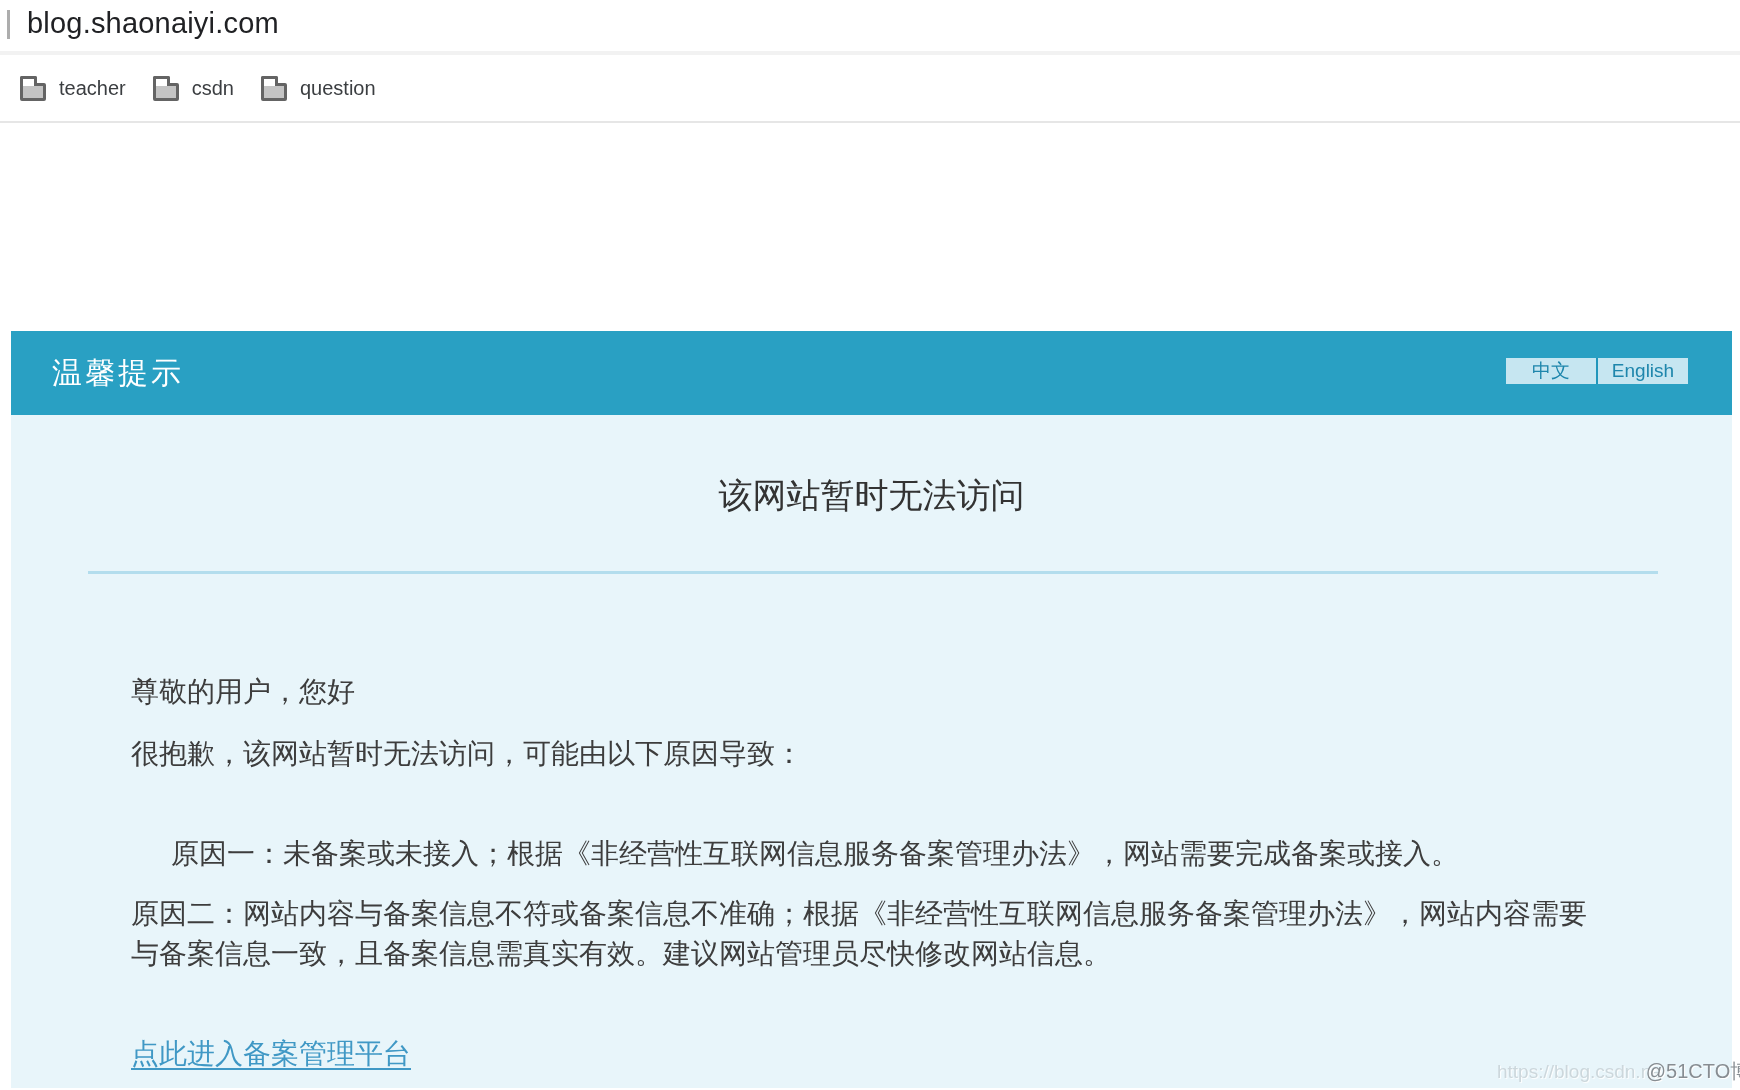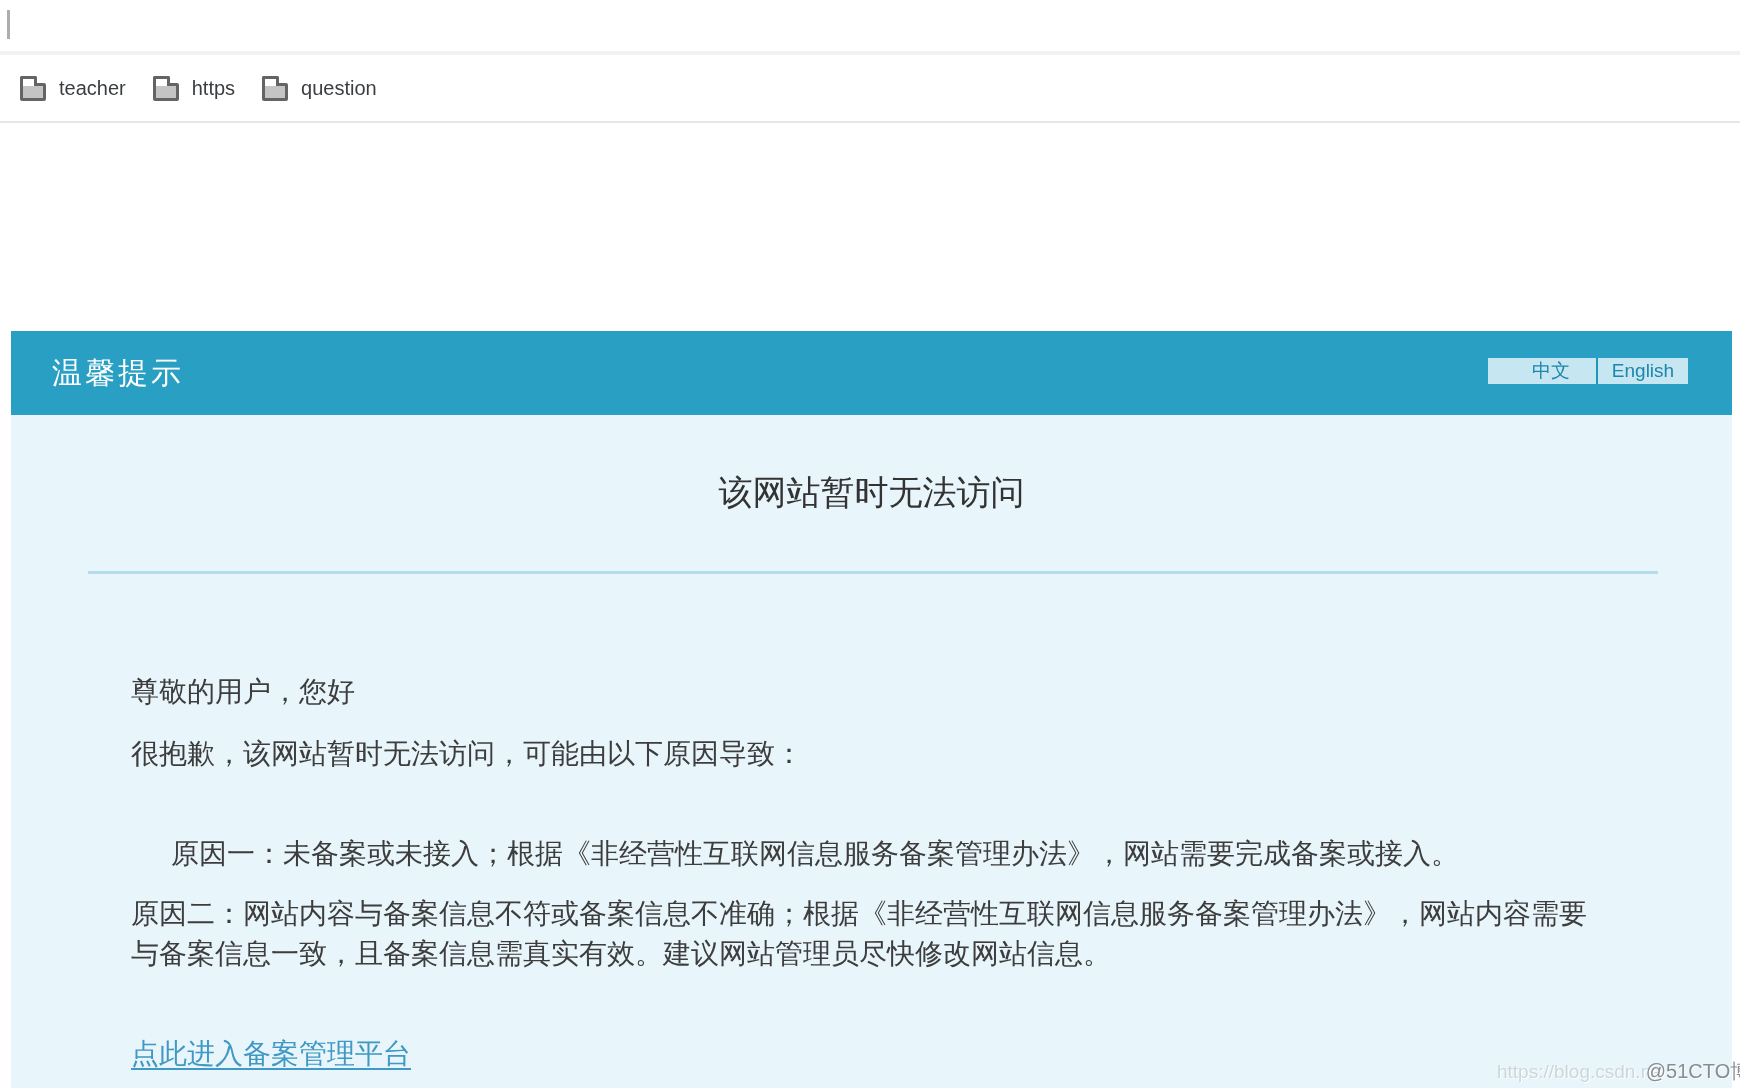--- a/index.html
+++ b/index.html
@@ -41,34 +41,34 @@
 
   
   .notice { margin: 0 8px 0 11px; border-radius: 16px; }
   .notice-header { position: relative; height: 84px; background: #29a0c3; }
   .notice-header-title {
     position: absolute; left: 41px; top: 50%; transform: translateY(-50%);
     color: #ffffff; font-size: 30px; font-weight: 500; letter-spacing: 3px;
   }
   .lang-toggle {
     position: absolute; right: 44px; top: 27px; height: 26px;
-    display: flex; align-items: stretch; background: #c6e6f1; padding-left: 18px;
+    display: flex; align-items: stretch; background: #c6e6f1;
   }
   .lang-cell {
     width: 90px; text-align: center; font-size: 19px; line-height: 26px;
     color: #1e86ac; cursor: pointer;
   }
   .lang-sep { width: 2px; background: #2196bb; }
 
   .notice-body {
     position: relative; height: 673px; background: #e8f5fa; overflow: hidden;
   }
   .notice-title {
     margin-top: 60px; text-align: center;
-    font-size: 34px; line-height: 40px; font-weight: 500; color: #333333; font-family: Liberation Mono, monospace;
+    font-size: 34px; line-height: 40px; font-weight: 500; color: #333333;
   }
   .notice-divider { height: 3px; background: #b3dded; margin: 56px 74px 0 77px; }
   .notice-content { padding: 0 125px 0 120px; }
   .notice-content p { font-size: 28px; line-height: 40px; color: #3d3d3d; }
   .p-greeting { margin-top: 98px; }
   .p-intro    { margin-top: 22px; }
   .p-reason1  { margin-top: 60px; margin-left: 40px; }
   .p-reason2  { margin-top: 20px; }
   .beian-link {
     display: inline-block; margin-top: 60px;
@@ -90,31 +90,32 @@
     margin-left: -16px;
   }
 </style>
 </head>
 <body>
 
 <div class="screen">
 
   <div class="address-bar">
     <div class="addr-caret"></div>
+    <div class="url-text">blog.shaonaiyi.com</div>
   </div>
   <div class="chrome-strip"></div>
 
   <div class="bookmarks-bar">
     <div class="bookmark-item">
       <span class="folder"></span>
       <span class="bookmark-label">teacher</span>
     </div>
     <div class="bookmark-item">
       <span class="folder"></span>
-      <span class="bookmark-label">https</span>
+      <span class="bookmark-label">csdn</span>
     </div>
     <div class="bookmark-item">
       <span class="folder"></span>
       <span class="bookmark-label">question</span>
     </div>
   </div>
 
   <div class="page-spacer"></div>
 
   <div class="notice">

